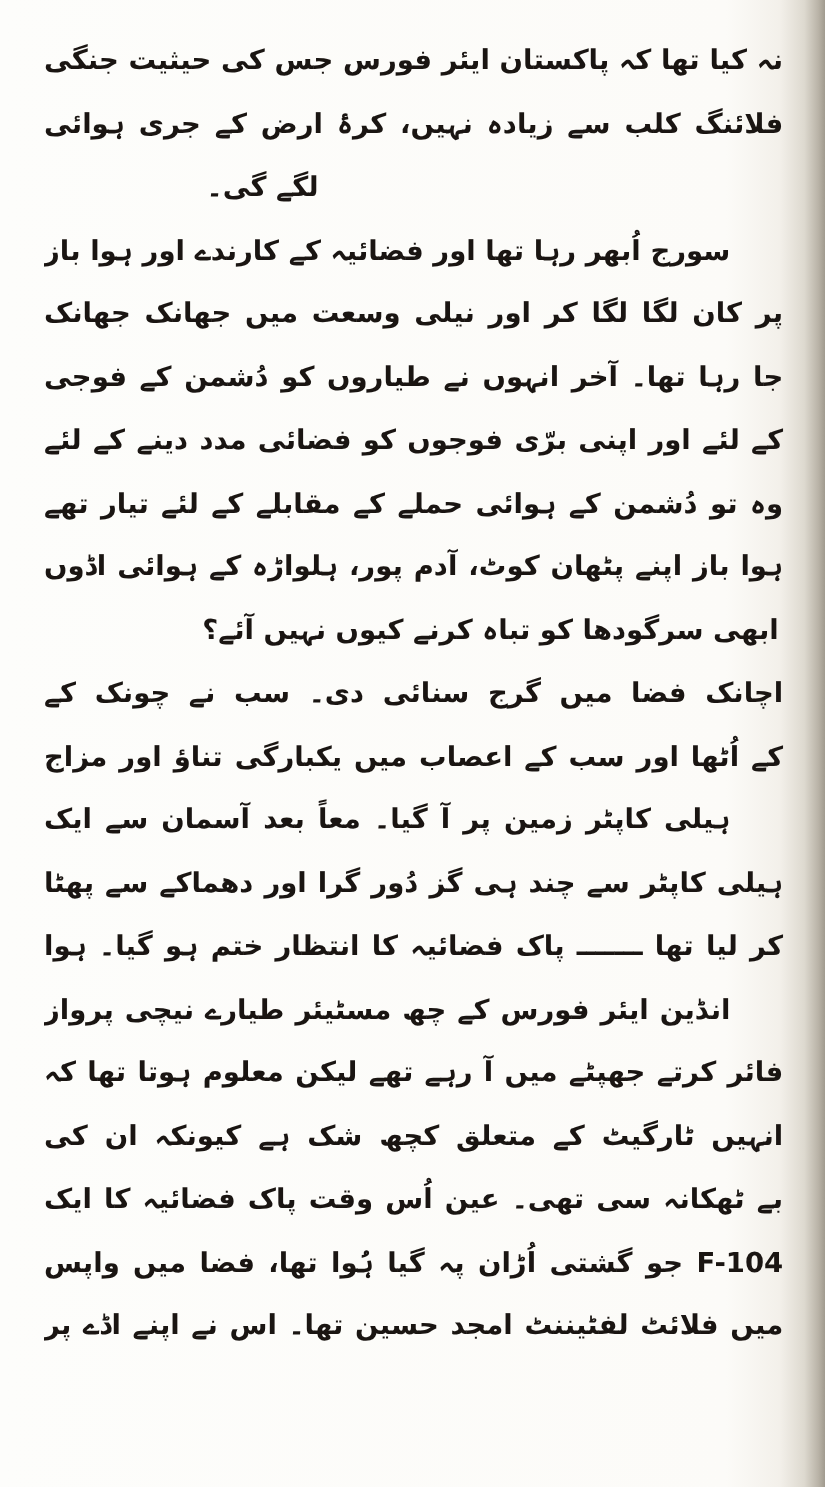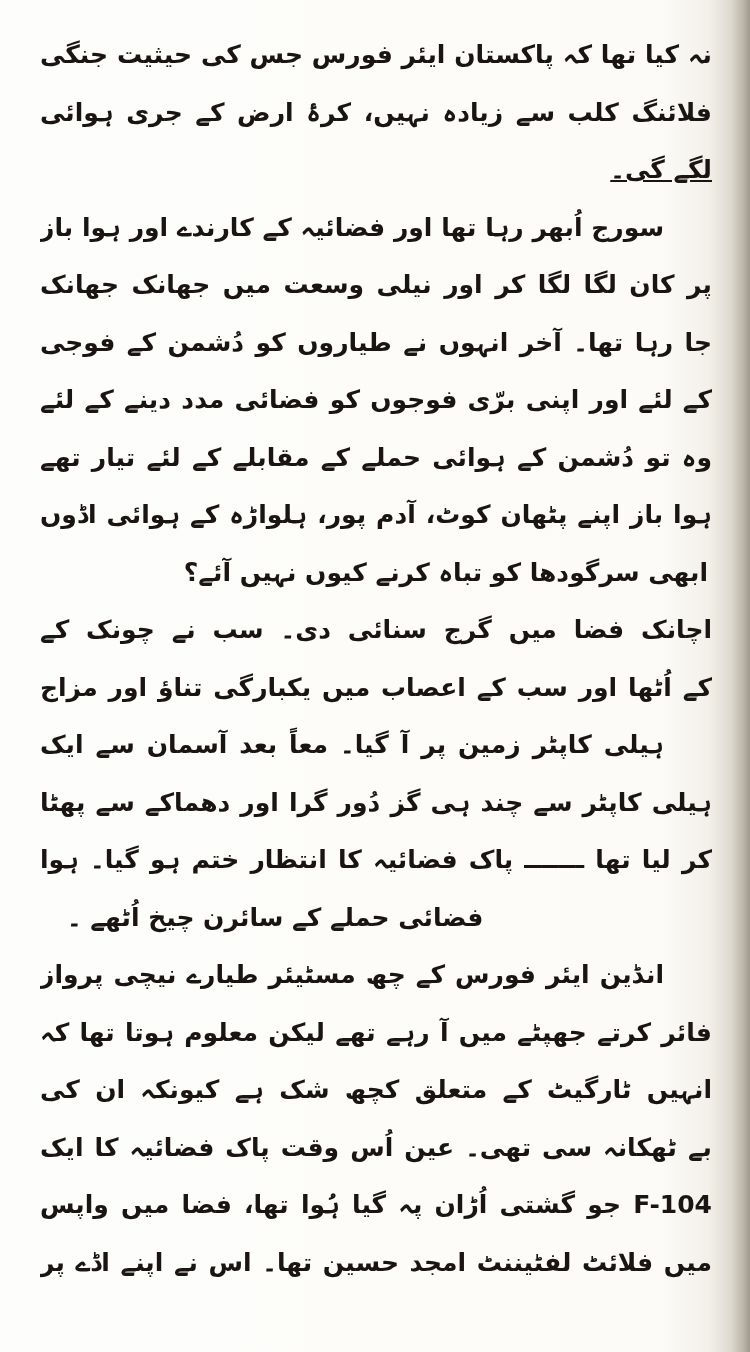--- a/index.html
+++ b/index.html
@@ -47,23 +47,22 @@
   }
   
   .indent { padding-right: 48px; }
   
   .right {
     text-align: right;
     padding-right: 4px;
   }
   
   .center-r {
-    text-align: right;
+    text-align: left;
     padding-left: 22%;
-    text-decoration: underline;
   }
   
   .center-l {
     text-align: center;
     padding-right: 30%;
   }
 </style>
 </head>
 <body>
 
@@ -91,21 +90,20 @@
 
     <div class="para">
       <div class="line full">اچانک فضا میں گرج سنائی دی۔ سب نے چونک کے دیکھا۔ ہر کوئی اُچک</div>
       <div class="line full">کے اُٹھا اور سب کے اعصاب میں یکبارگی تناؤ اور مزاج میں عتاب آ گیا لیکن وہ دُشمن</div>
     </div>
 
     <div class="para">
       <div class="line full indent">ہیلی کاپٹر زمین پر آ گیا۔ معاً بعد آسمان سے ایک راکٹ سنسناتا ہُوا آیا ،</div>
       <div class="line full">ہیلی کاپٹر سے چند ہی گز دُور گرا اور دھماکے سے پھٹا ـــــــ دشمن نے چیلنج قبول</div>
       <div class="line full">کر لیا تھا ـــــــ پاک فضائیہ کا انتظار ختم ہو گیا۔ ہوا باز اسی دھماکے کے منتظر تھے۔</div>
-      <div class="line center-l">فضائی حملے کے سائرن چیخ اُٹھے ۔</div>
     </div>
 
     <div class="para">
       <div class="line full indent">انڈین ایئر فورس کے چھ مسٹیئر طیارے نیچی پرواز کرتے راکٹ اور مشین گنیں</div>
       <div class="line full">فائر کرتے جھپٹے میں آ رہے تھے لیکن معلوم ہوتا تھا کہ وہ یا تو جلدی میں ہیں یا</div>
       <div class="line full">انہیں ٹارگیٹ کے متعلق کچھ شک ہے کیونکہ ان کی فائرنگ بے نشانہ اور</div>
       <div class="line full">بے ٹھکانہ سی تھی۔ عین اُس وقت پاک فضائیہ کا ایک سٹار فائٹر ایف ۱۰۴</div>
       <div class="line full">F-104 جو گشتی اُڑان پہ گیا ہُوا تھا، فضا میں واپس آتا نظر آیا۔ اس کی کاک پٹ</div>
       <div class="line full">میں فلائٹ لفٹیننٹ امجد حسین تھا۔ اس نے اپنے اڈے پر دشمن کے چھ طیاروں</div>
     </div>

